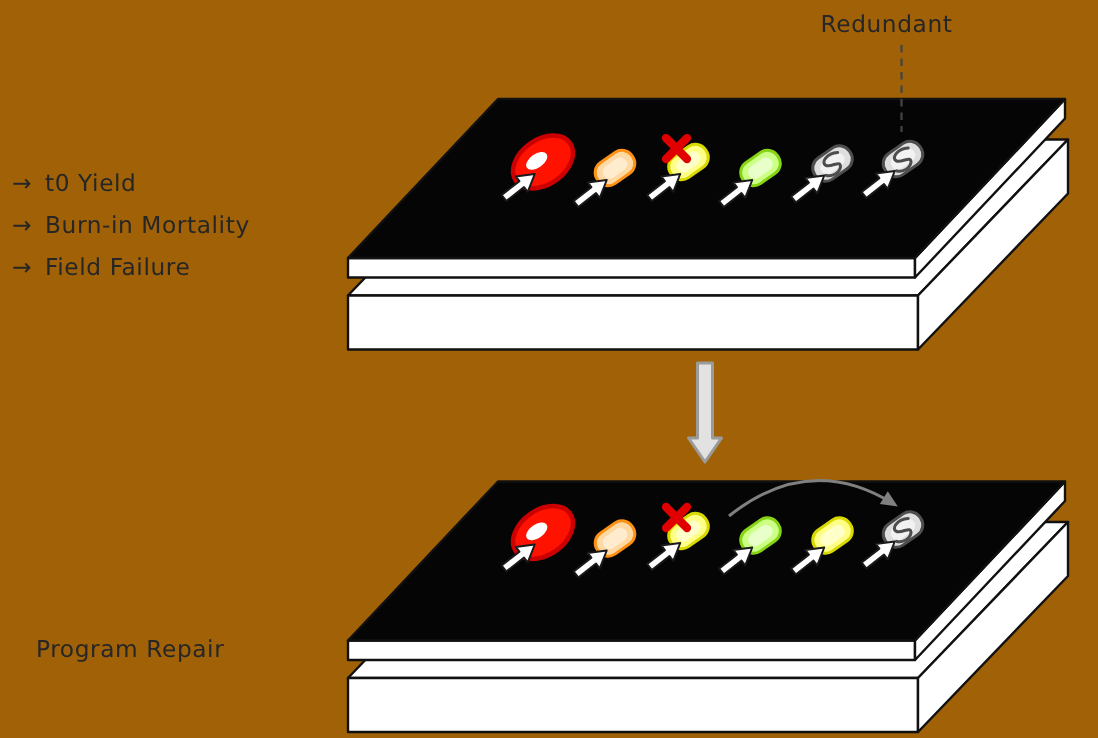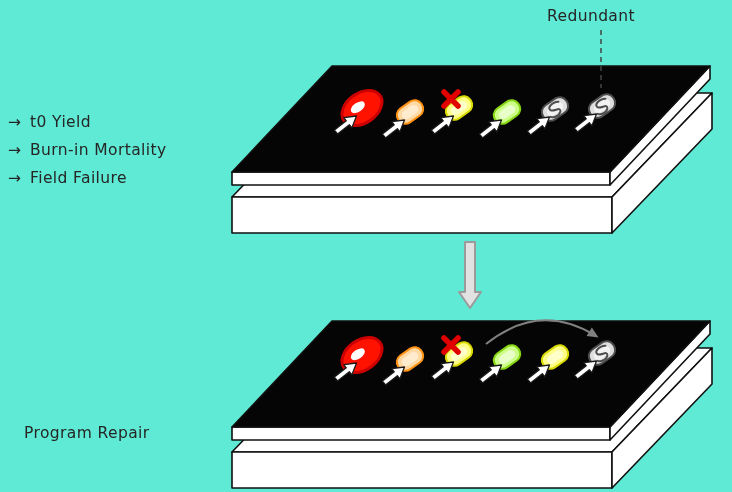--- a/index.html
+++ b/index.html
@@ -1,16 +1,16 @@
 <!DOCTYPE html>
 <html><head>
 <meta charset="utf-8">
 <style>
   html,body{margin:0;padding:0;background:#ffffff;}
-  .canvas{position:relative;width:732px;height:492px;background:#5eead4;overflow:hidden;}
+  .canvas{position:relative;width:732px;height:492px;background:#a16207;overflow:hidden;}
   svg{display:block;}
   text{font-family:"DejaVu Sans","Liberation Sans",sans-serif;fill:#262626;}
   .label{font-size:15.5px;letter-spacing:0.4px;}
   .board-face{stroke:#111111;stroke-width:1.6;stroke-linejoin:round;}
 </style>
 </head>
 <body>
 
 <div class="canvas">
   <svg width="732" height="492" viewBox="0 0 732 492">

